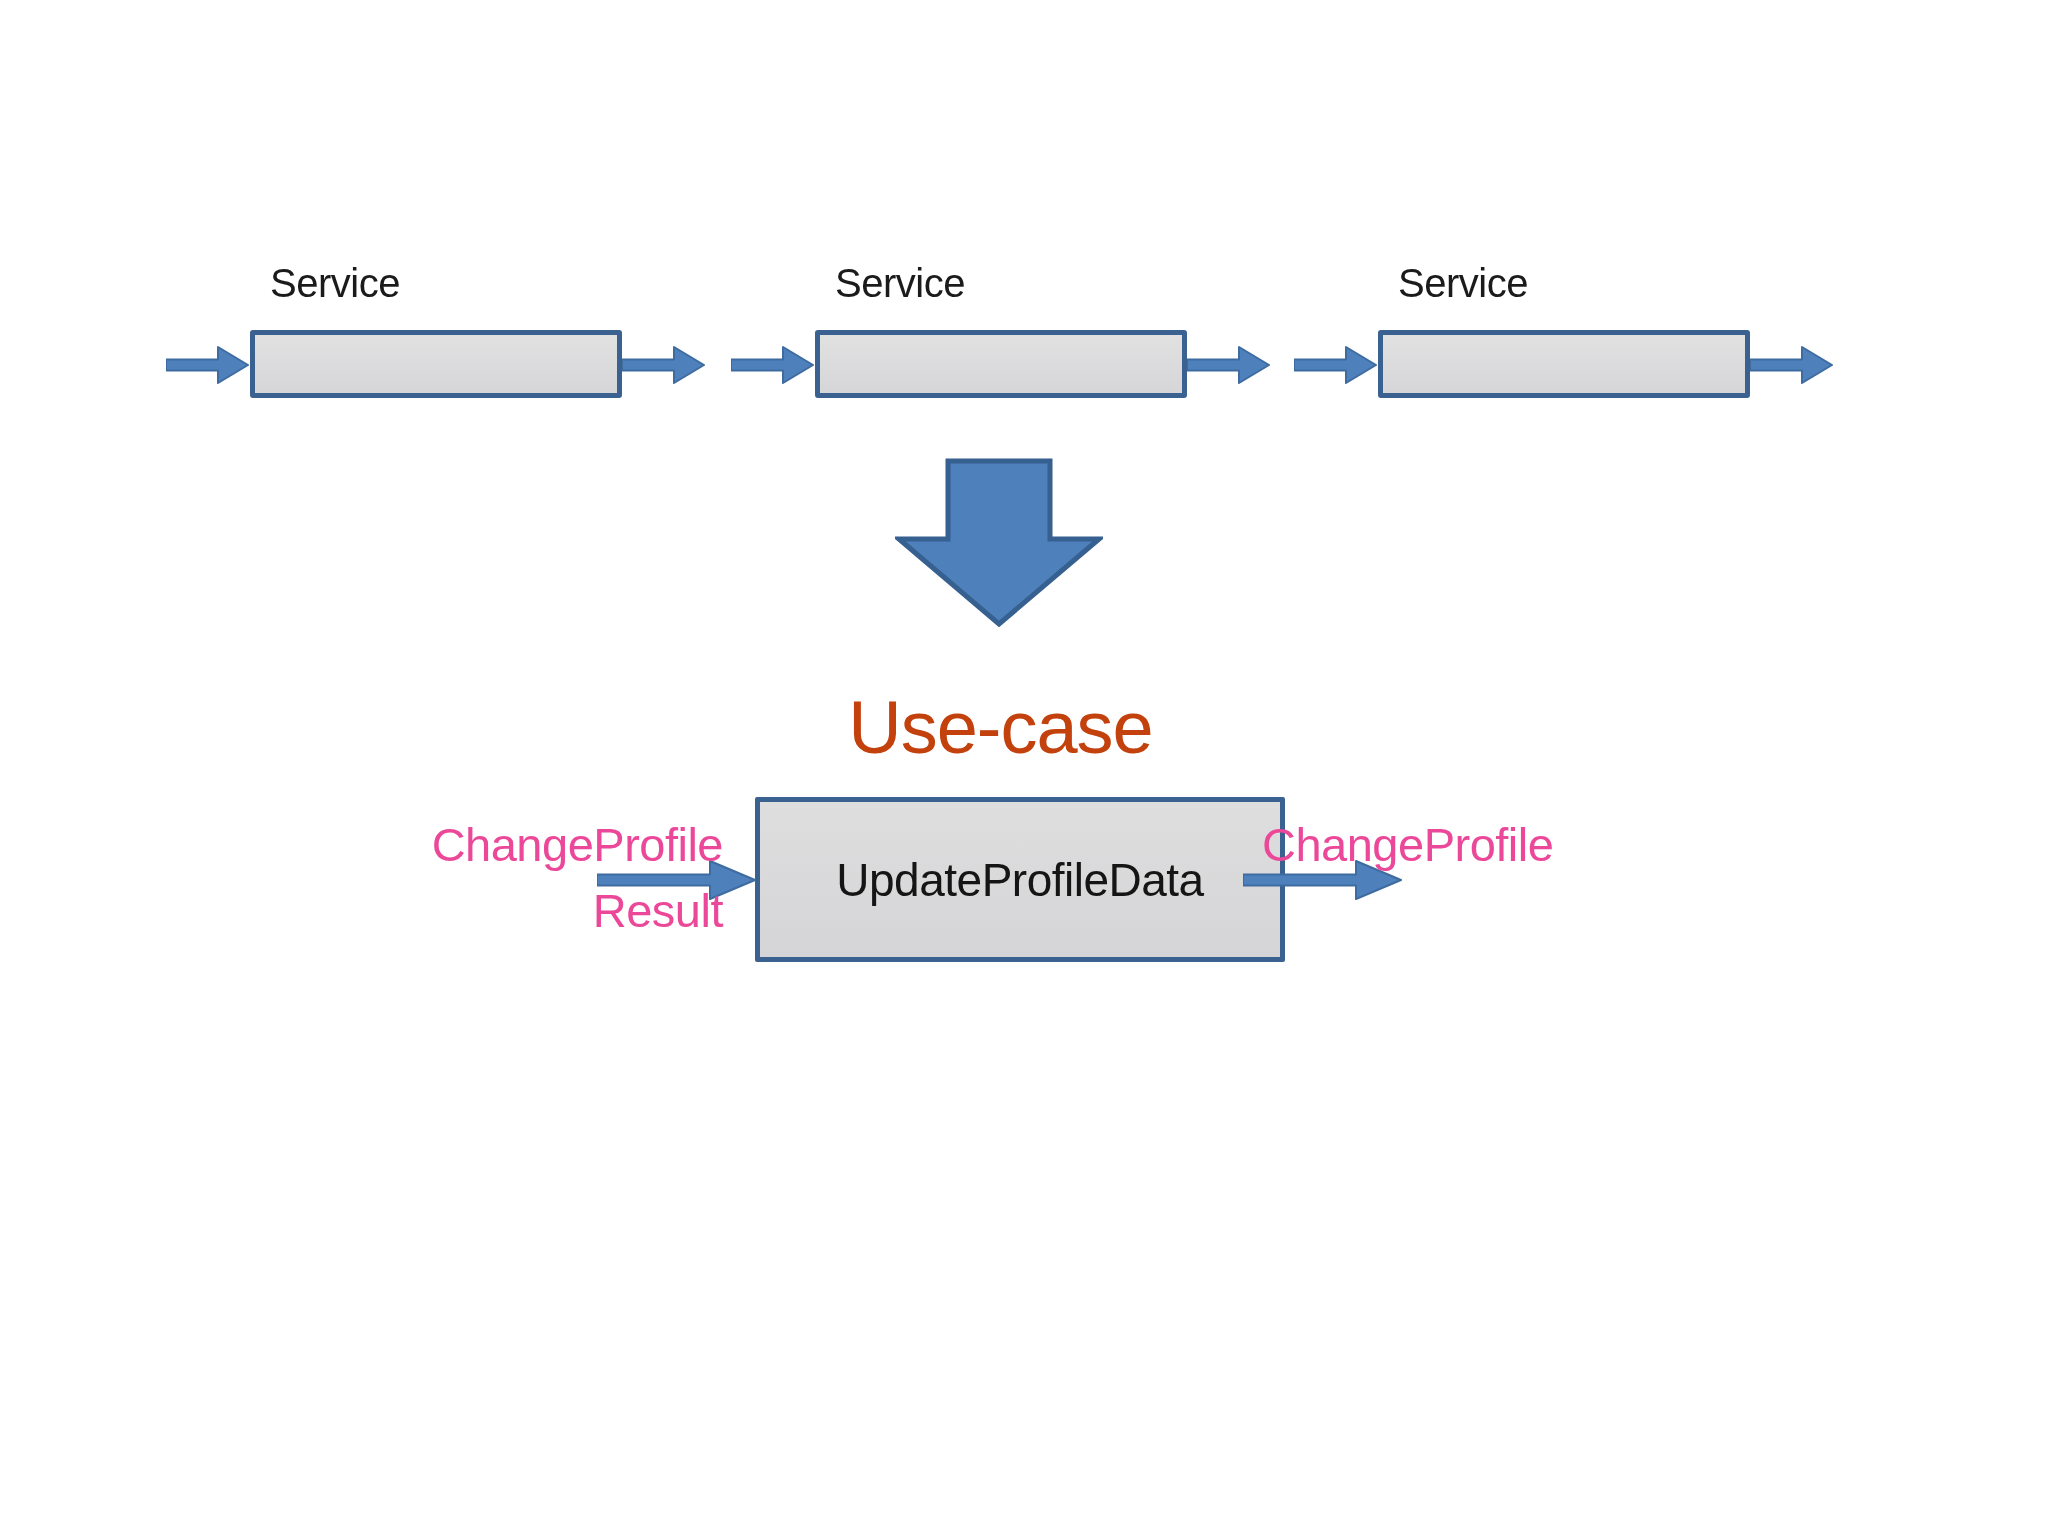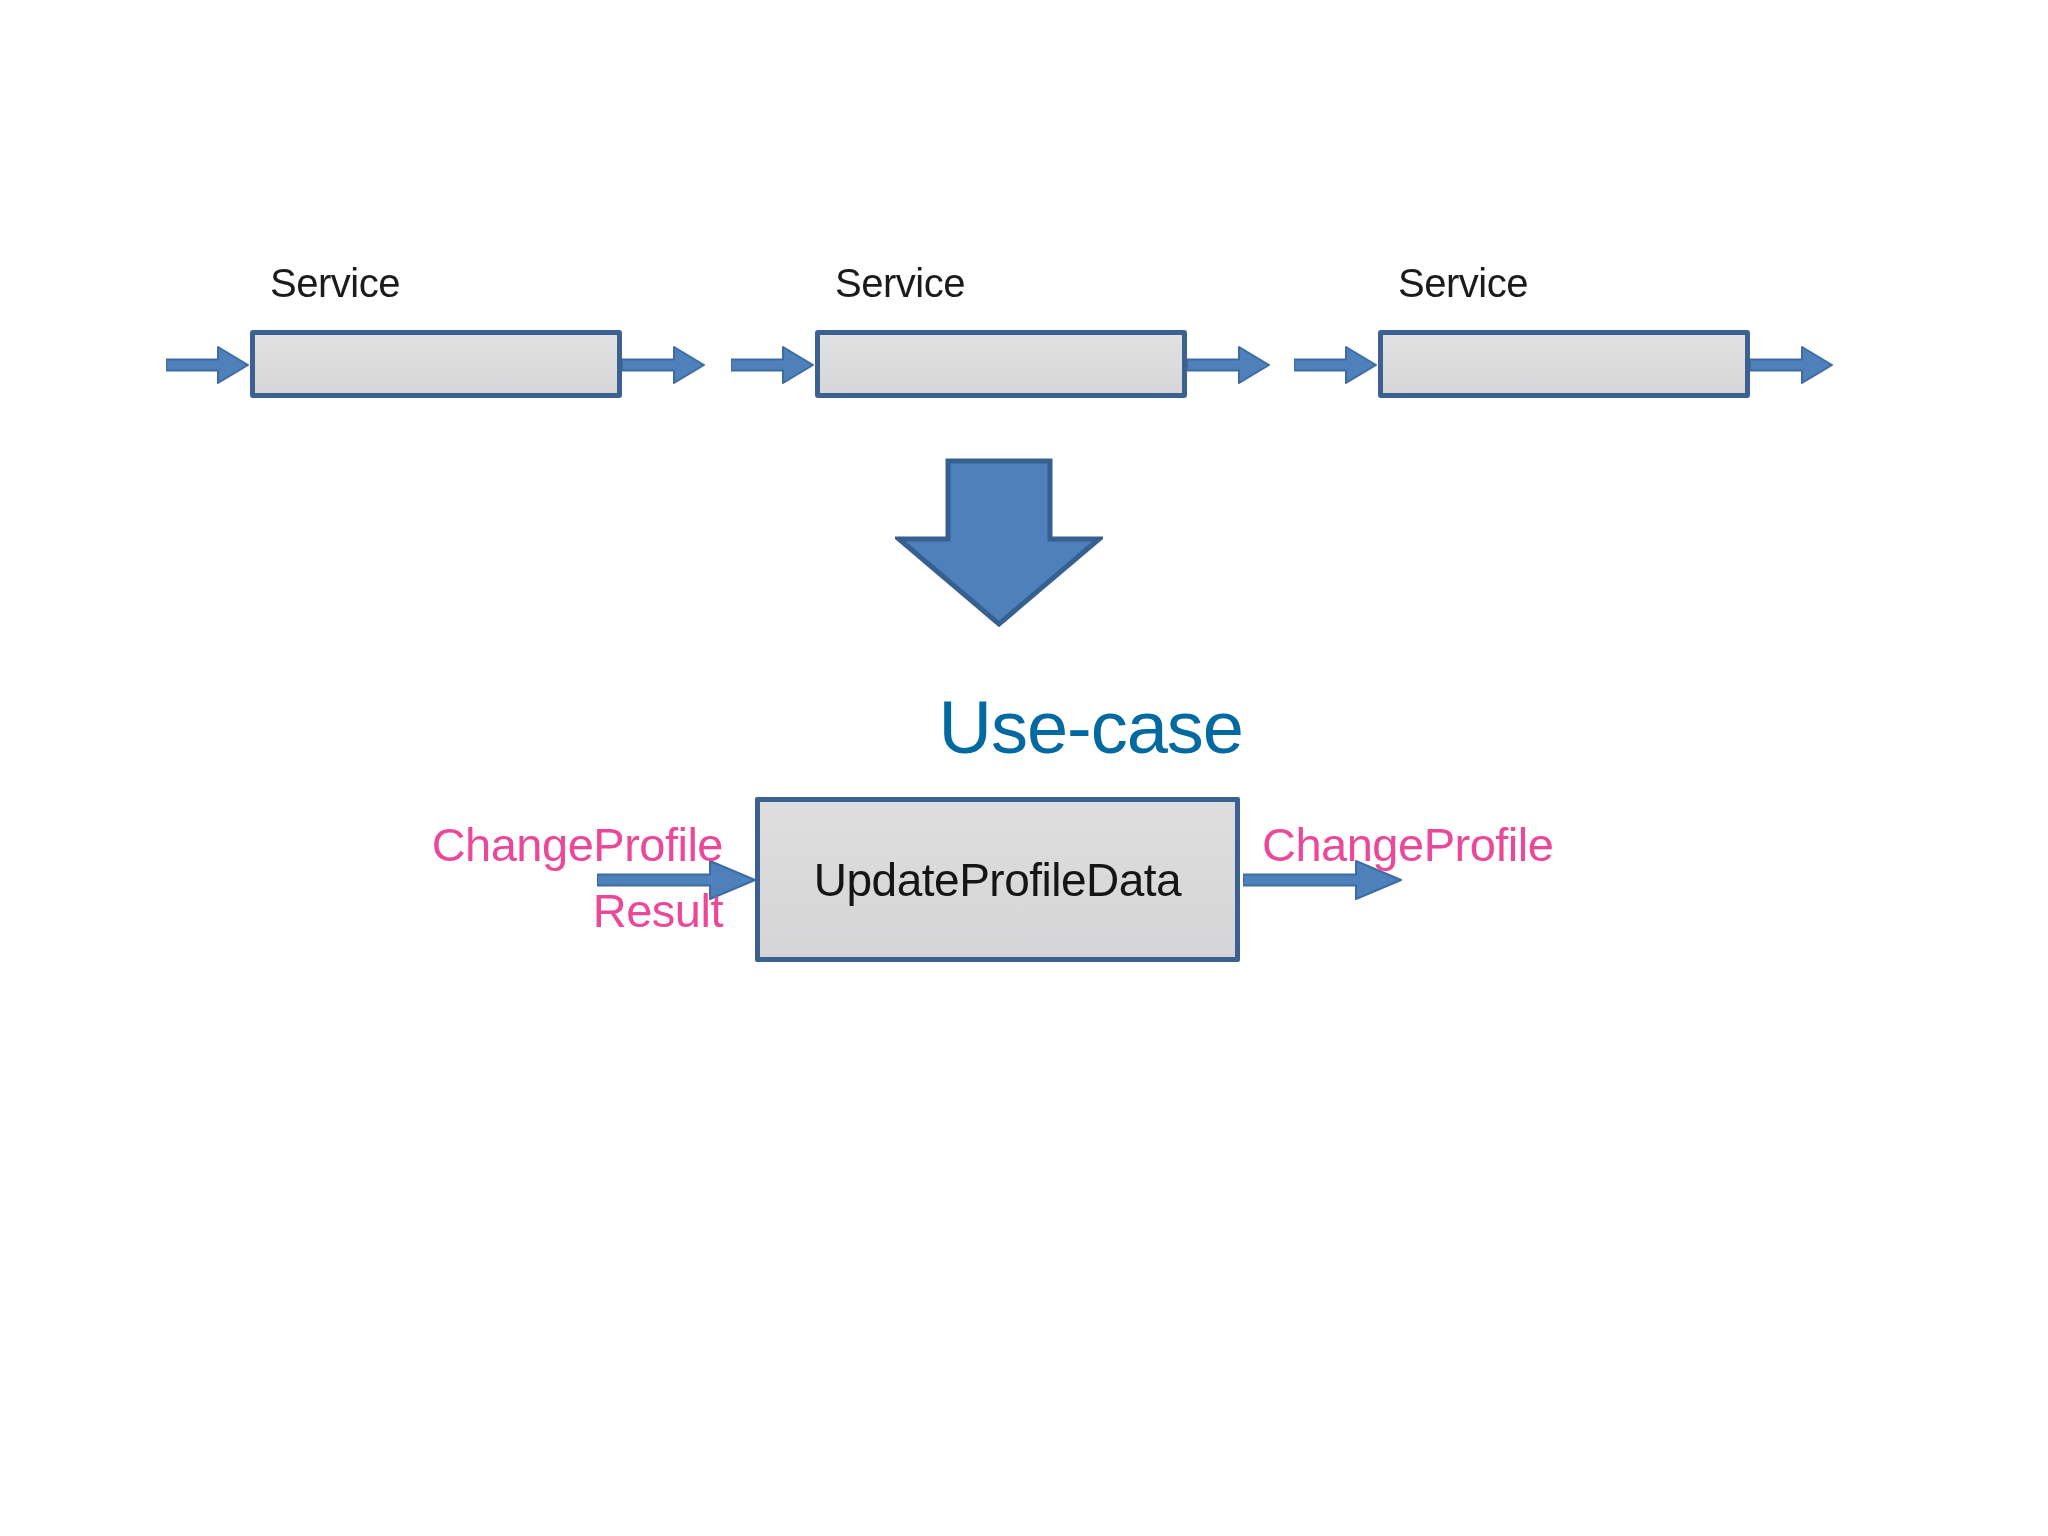--- a/index.html
+++ b/index.html
@@ -28,30 +28,30 @@
     border-radius:3px;
     background:linear-gradient(180deg,#E1E1E2 0%,#D6D6D8 100%);
     z-index:1;
   }
   .flow-arrow{display:block;z-index:1;}
   
   .down-arrow{display:block;z-index:1;}
   
   .use-case-title{
     width:485px;
-    text-align:right;
+    text-align:center;
     font-size:74px;
     line-height:80px;
     letter-spacing:-1px;
-    color:#0369a1;
+    color:#c2410c;
     white-space:nowrap;
     z-index:2;
   }
   .use-case-box{
-    width:485px;height:165px;
+    width:530px;height:165px;
     box-sizing:border-box;
     border:5px solid #3A618F;
     border-radius:2px;
     background:linear-gradient(180deg,#DEDEDF 0%,#D5D5D7 100%);
     display:flex;align-items:center;justify-content:center;
     z-index:1;
   }
   .use-case-box-label{
     font-size:46px;
     letter-spacing:-0.5px;

